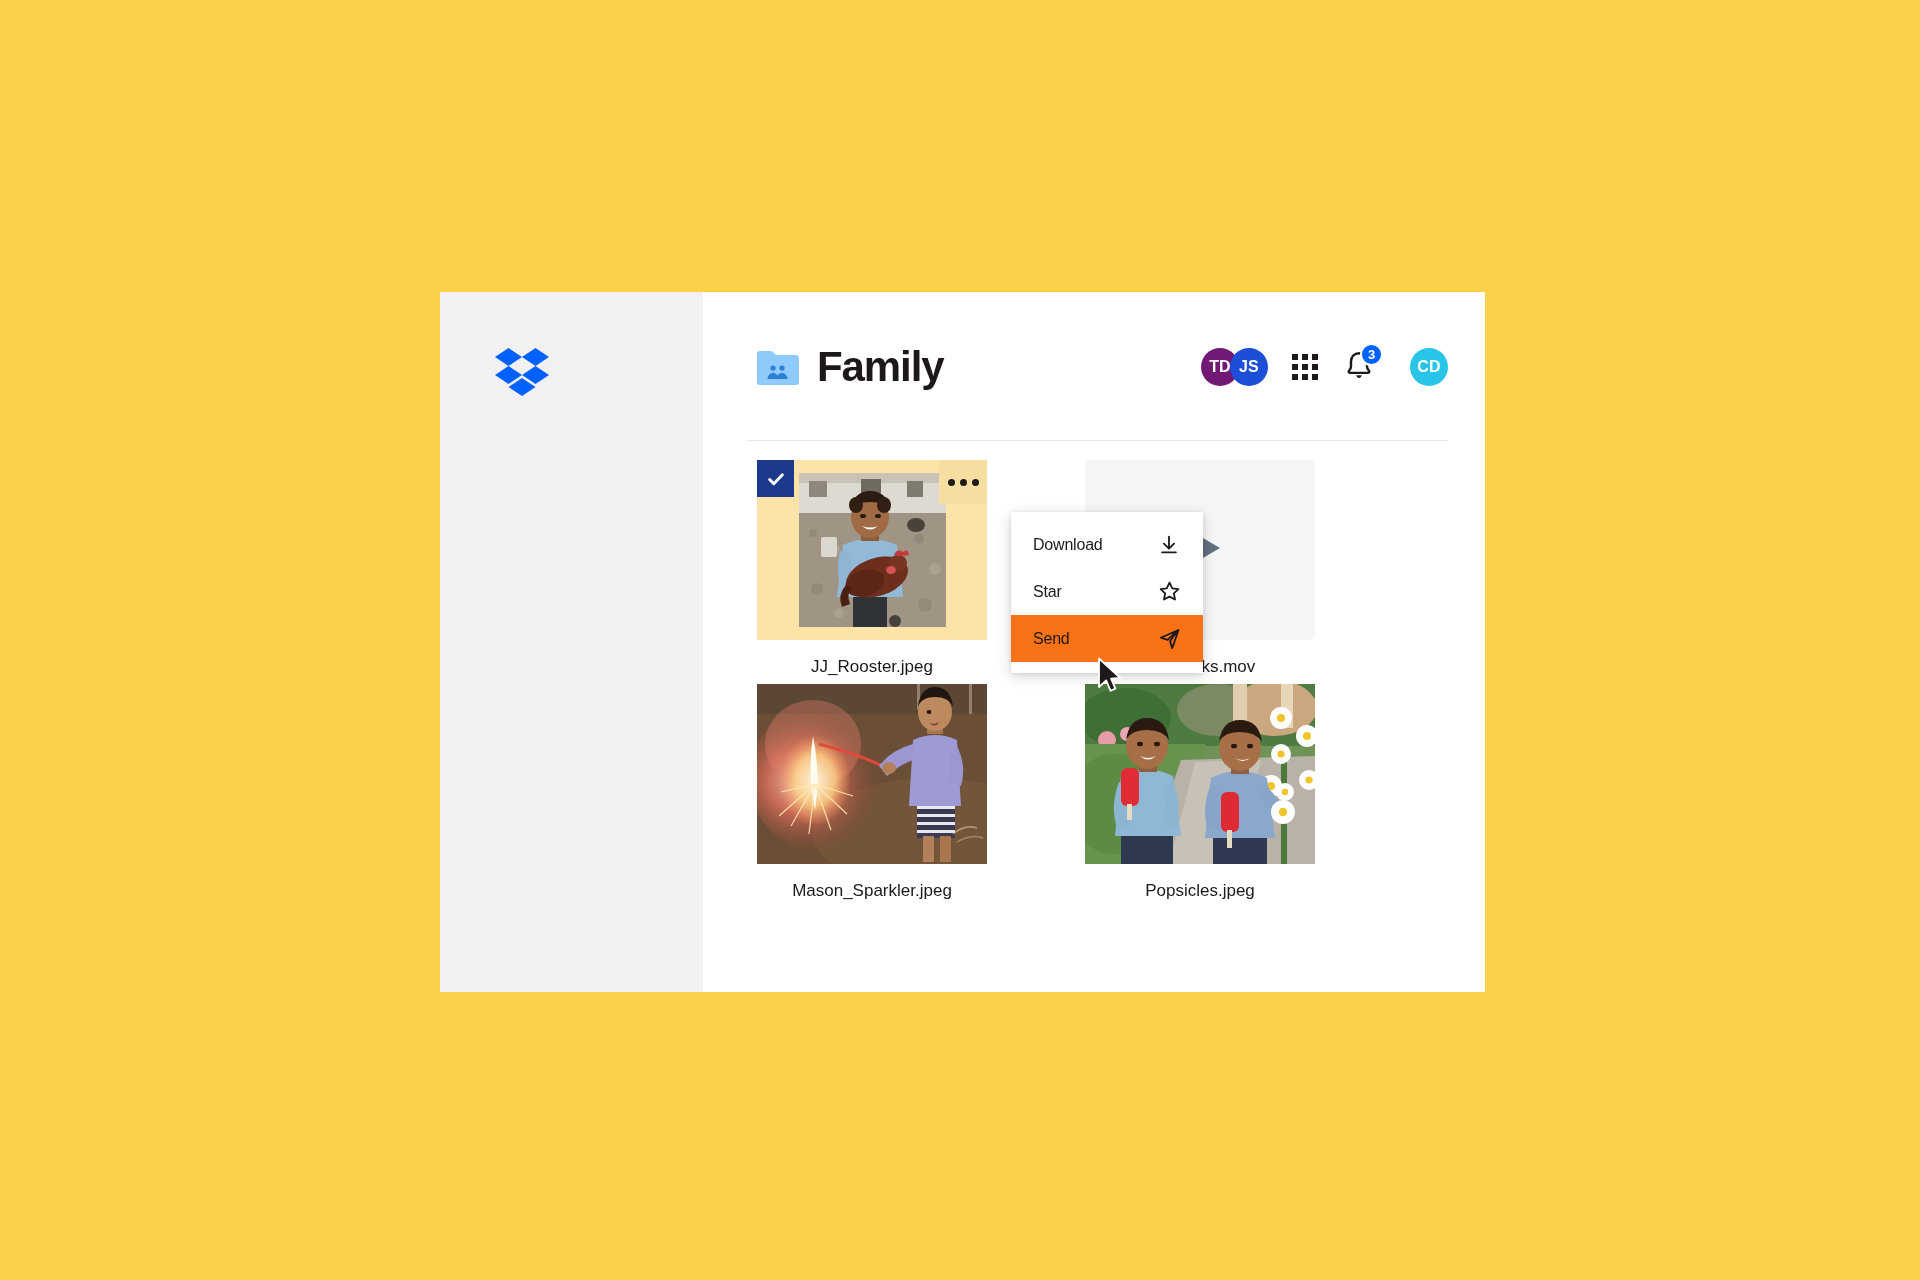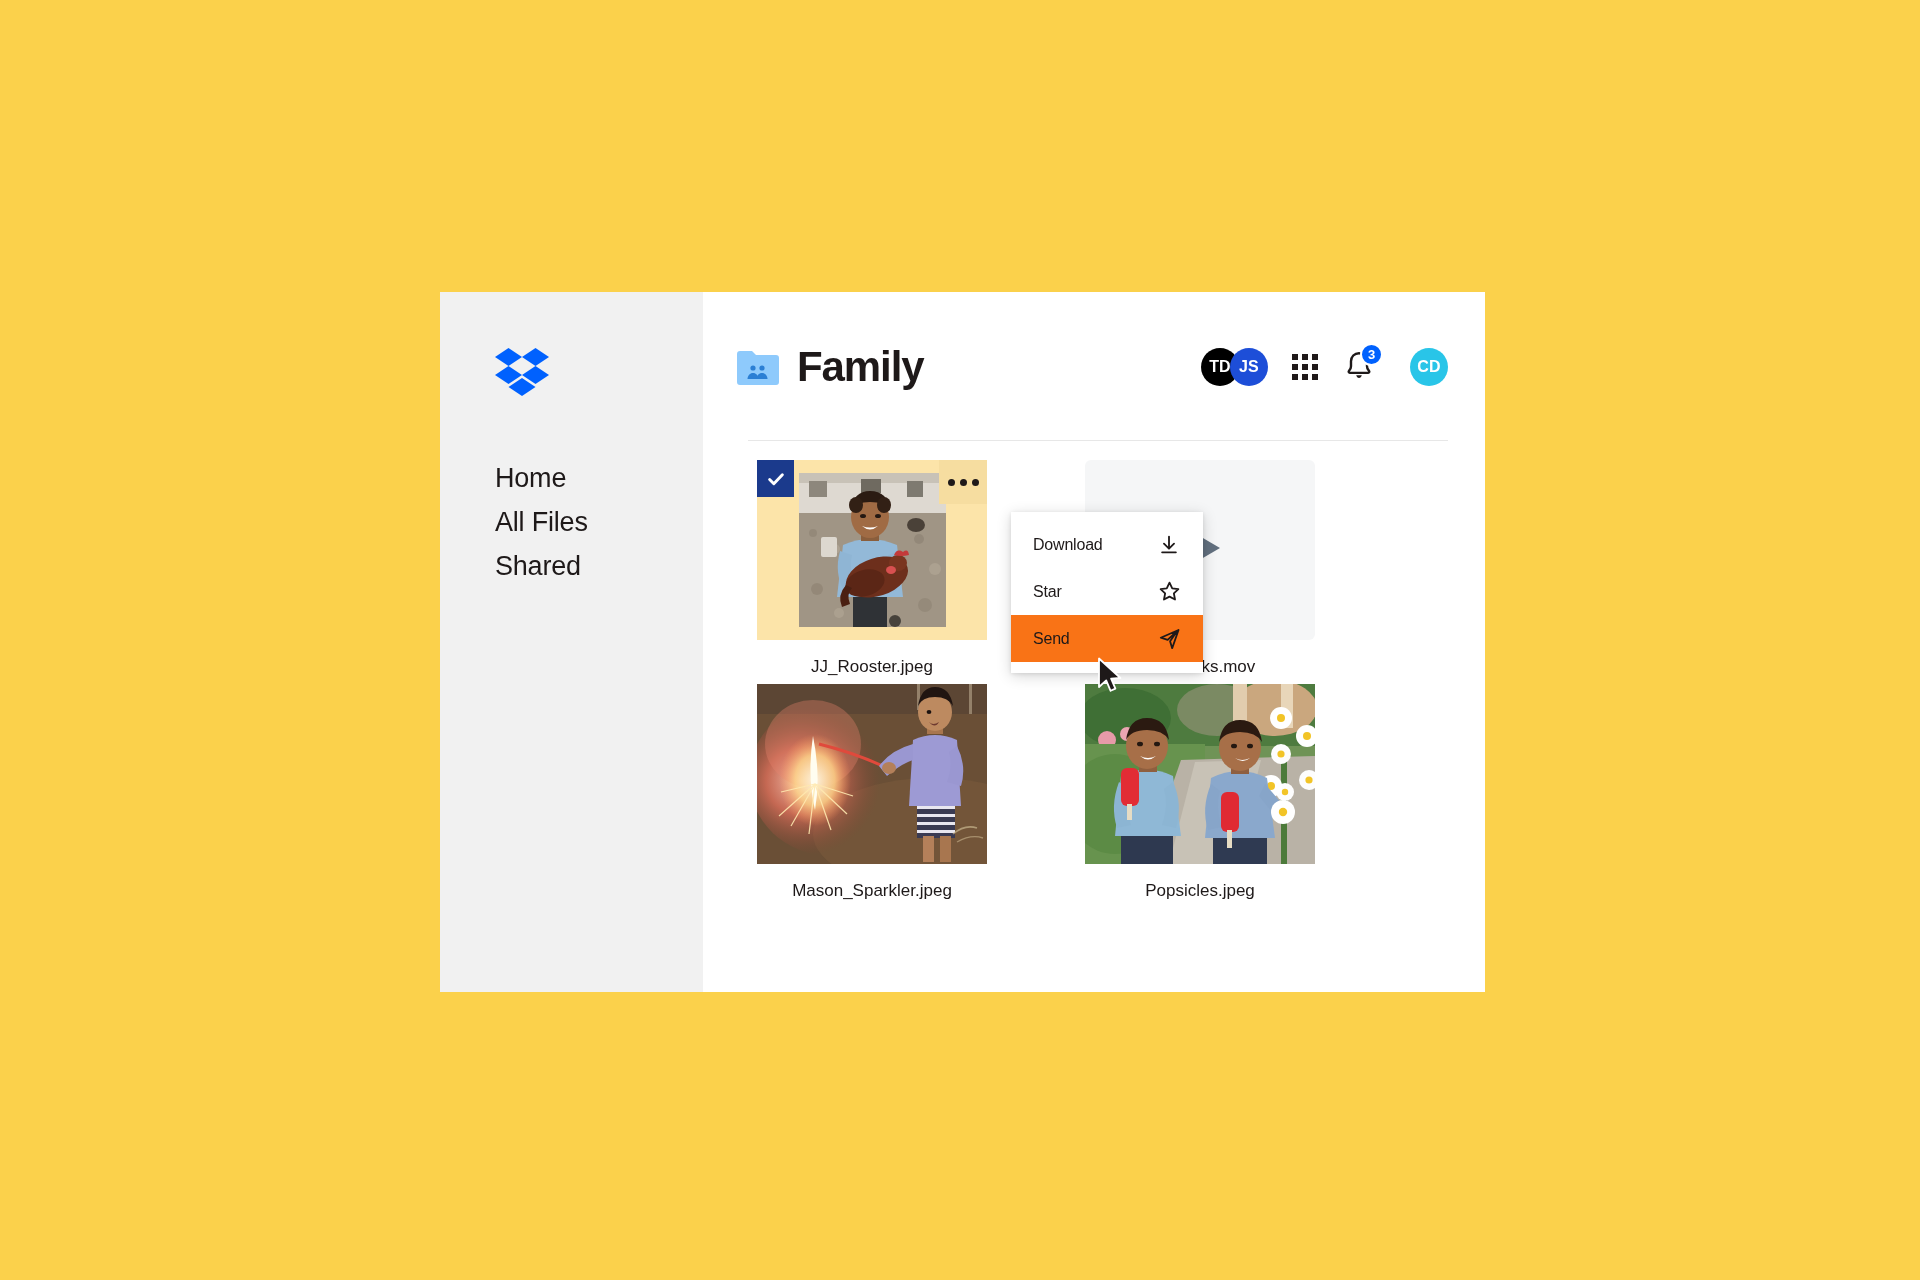--- a/index.html
+++ b/index.html
@@ -62,21 +62,21 @@
   
   #main-panel {
     flex: 1 1 auto;
     position: relative;
     background: #ffffff;
   }
 
   
   #content-header {
     position: absolute;
-    left: 34px;
+    left: 54px;
     top: 44px;
     right: 37px;
     height: 62px;
     display: flex;
     align-items: center;
   }
   #folder-title-group {
     display: flex;
     align-items: center;
     gap: 18px;
@@ -103,21 +103,21 @@
     color: #ffffff;
     font-size: 16px;
     font-weight: 600;
     display: flex;
     align-items: center;
     justify-content: center;
     letter-spacing: 0.2px;
     cursor: pointer;
     flex: 0 0 auto;
   }
-  #avatar-td { background: #000000; }
+  #avatar-td { background: #701a75; }
   #avatar-js { background: #1d4ed8; margin-left: -9px; }
   #avatar-cd { background: #29c5e8; margin-left: 36px; }
 
   #apps-grid-button {
     margin-left: 24px;
     width: 26px;
     height: 26px;
     display: grid;
     grid-template-columns: repeat(3, 6px);
     grid-template-rows: repeat(3, 6px);
@@ -296,31 +296,20 @@
     <div id="brand-logo">
       <svg viewBox="0 0 54 50" width="54" height="50" aria-hidden="true">
         <polygon points="13.5,0 0,9 13.5,18 27,9" fill="#0061fe"></polygon>
         <polygon points="40.5,0 27,9 40.5,18 54,9" fill="#0061fe"></polygon>
         <polygon points="13.5,18 0,27 13.5,36 27,27" fill="#0061fe"></polygon>
         <polygon points="40.5,18 27,27 40.5,36 54,27" fill="#0061fe"></polygon>
         <polygon points="27,30 13.5,39 27,48 40.5,39" fill="#0061fe"></polygon>
       </svg>
     </div>
 
-    <nav id="nav-list">
-      <div class="nav-item">
-        <span>Home</span>
-      </div>
-      <div class="nav-item">
-        <span>All Files</span>
-      </div>
-      <div class="nav-item">
-        <span>Shared</span>
-      </div>
-    </nav>
   </div>
 
   <div id="main-panel">
 
     <div id="content-header">
 
       <div id="folder-title-group">
         <span id="folder-icon">
           <svg viewBox="0 0 42 36" width="42" height="36" aria-hidden="true">
             <path d="M0 5a3 3 0 0 1 3-3h12l4 4h20a3 3 0 0 1 3 3v24a3 3 0 0 1-3 3H3a3 3 0 0 1-3-3z" fill="#8ecafc"></path>

